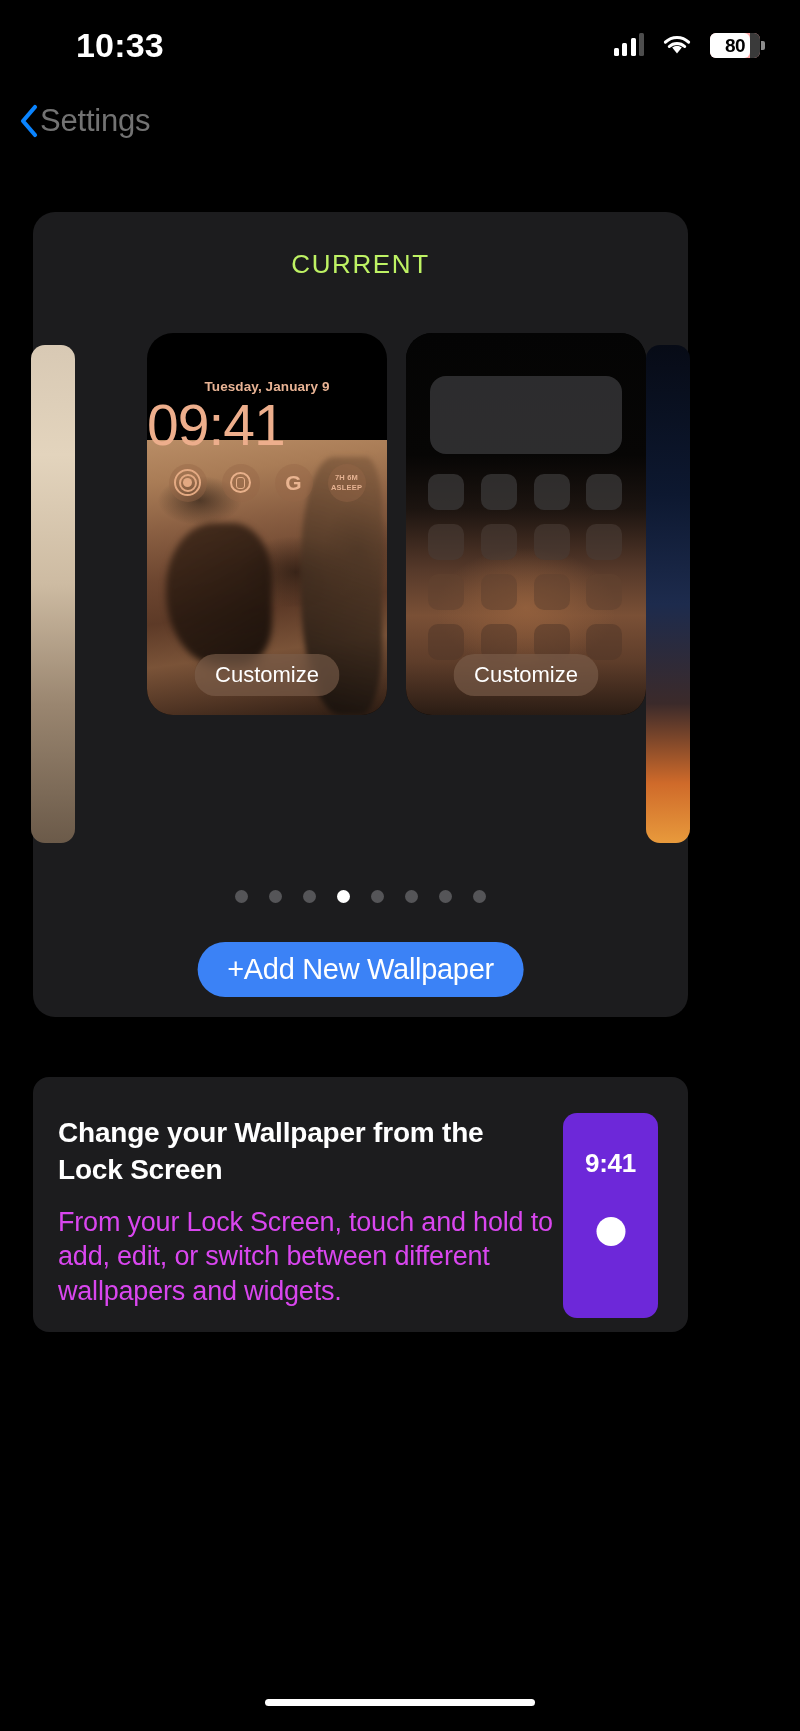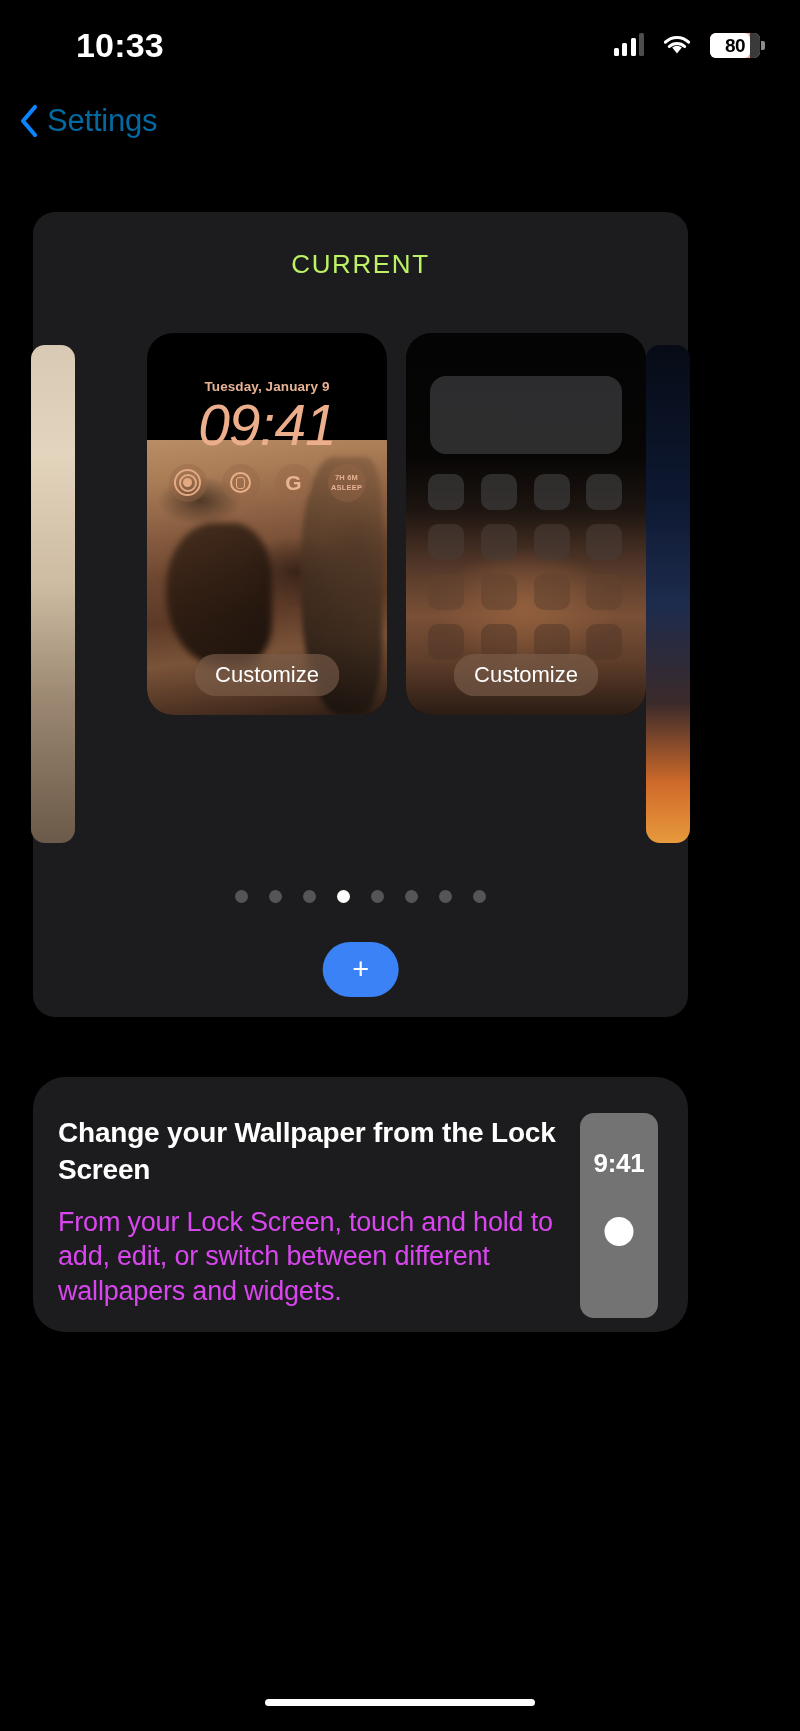--- a/index.html
+++ b/index.html
@@ -48,22 +48,22 @@
     position:absolute; right:0; top:0; bottom:0; width:20%;
     background:#3a3a3a; border-radius:0 6px 6px 0;
   }
 
   
   .navbar {
     position:absolute; top:90px; left:0; width:800px; height:62px;
     display:flex; align-items:center;
   }
   .nav-back {
-    position:absolute; left:18px; display:flex; align-items:center; gap:7px;
-    color:#0369a1; cursor:pointer;
+    position:absolute; left:18px; display:flex; align-items:center; 
+    color:#737373; cursor:pointer;
   }
   .nav-back .chev { width:22px; height:34px; display:block; }
   .nav-back .lbl { font-size:31px; letter-spacing:-0.2px; }
   .nav-title {
     width:100%; text-align:center; color:#fff; font-size:30px; font-weight:700;
     letter-spacing:-0.1px;
   }
 
   
   .current-card {
@@ -121,22 +121,22 @@
     background:linear-gradient(200deg, rgba(130,92,62,.7), rgba(22,16,12,.95));
     border-radius:40% 20% 26% 48%;
     filter:blur(2.5px);
   }
   .lock-top { position:absolute; left:0; right:0; top:0; height:250px; z-index:3; }
   .lk-date {
     text-align:center; color:#e8b394; font-size:13.5px; margin-top:46px;
     font-weight:600; letter-spacing:.1px;
   }
   .lk-time {
-    text-align:center; color:#edae8c; font-size:57px; font-weight:400;
-    margin-top:2px; letter-spacing:-1px; line-height:1.05;font-style:italic;
+    color:#edae8c; font-size:57px; font-weight:400;
+    margin-top:2px; letter-spacing:-1px; line-height:1.05;
   }
   .lk-widgets {
     display:flex; justify-content:center; gap:15px; margin-top:8px;
   }
   .wbub {
     width:38px; height:38px; border-radius:50%;
     background:rgba(150,103,72,.42);
     display:flex; align-items:center; justify-content:center;
     position:relative; overflow:hidden;
   }
@@ -201,32 +201,32 @@
     position:absolute; left:50%; transform:translateX(-50%); top:730px;
     background:#3b82f6; border-radius:28px; height:55px;
     display:flex; align-items:center; justify-content:center;
     padding:0 30px; cursor:pointer;
   }
   .add-btn .t { color:#fff; font-size:29px; letter-spacing:-0.3px; }
 
   
   .info-card {
     position:absolute; left:33px; top:1077px; width:655px; height:255px;
-    background:#1c1c1e; border-radius:32px;
+    background:#1c1c1e; border-radius:16px;
     display:flex; padding:38px 30px 0 25px; gap:10px;
   }
   .info-text { flex:1; }
   .info-title {
     color:#fff; font-size:28px; font-weight:700; line-height:1.32; letter-spacing:-0.2px;
   }
   .info-body {
     color:#d946ef; font-size:27px; line-height:1.28; margin-top:16px; letter-spacing:-0.2px;
   }
   .mini-phone {
-    width:78px; height:205px; border-radius:14px; background:#737373;
+    width:95px; height:205px; border-radius:14px; background:#6d28d9;
     position:relative; flex:none; margin-top:-2px;
   }
   .mini-time {
     color:#fff; font-size:26px; font-weight:600; text-align:center; margin-top:35px;
     letter-spacing:-0.3px;
   }
   .mini-dot {
     position:absolute; left:50%; transform:translateX(-50%); top:104px;
     width:29px; height:29px; border-radius:50%; background:#fff;
   }
@@ -345,20 +345,21 @@
       <span class="dot"></span>
       <span class="dot active"></span>
       <span class="dot"></span>
       <span class="dot"></span>
       <span class="dot"></span>
       <span class="dot"></span>
     </div>
 
     <div class="add-btn">
       <span class="t">+</span>
+      <span class="t">Add New Wallpaper</span>
     </div>
   </div>
 
   <div class="info-card">
     <div class="info-text">
       <div class="info-title">Change your Wallpaper from the Lock Screen</div>
       <div class="info-body">From your Lock Screen, touch and hold to add, edit, or switch between different wallpapers and widgets.</div>
     </div>
     <div class="mini-phone">
       <div class="mini-time">9:41</div>

